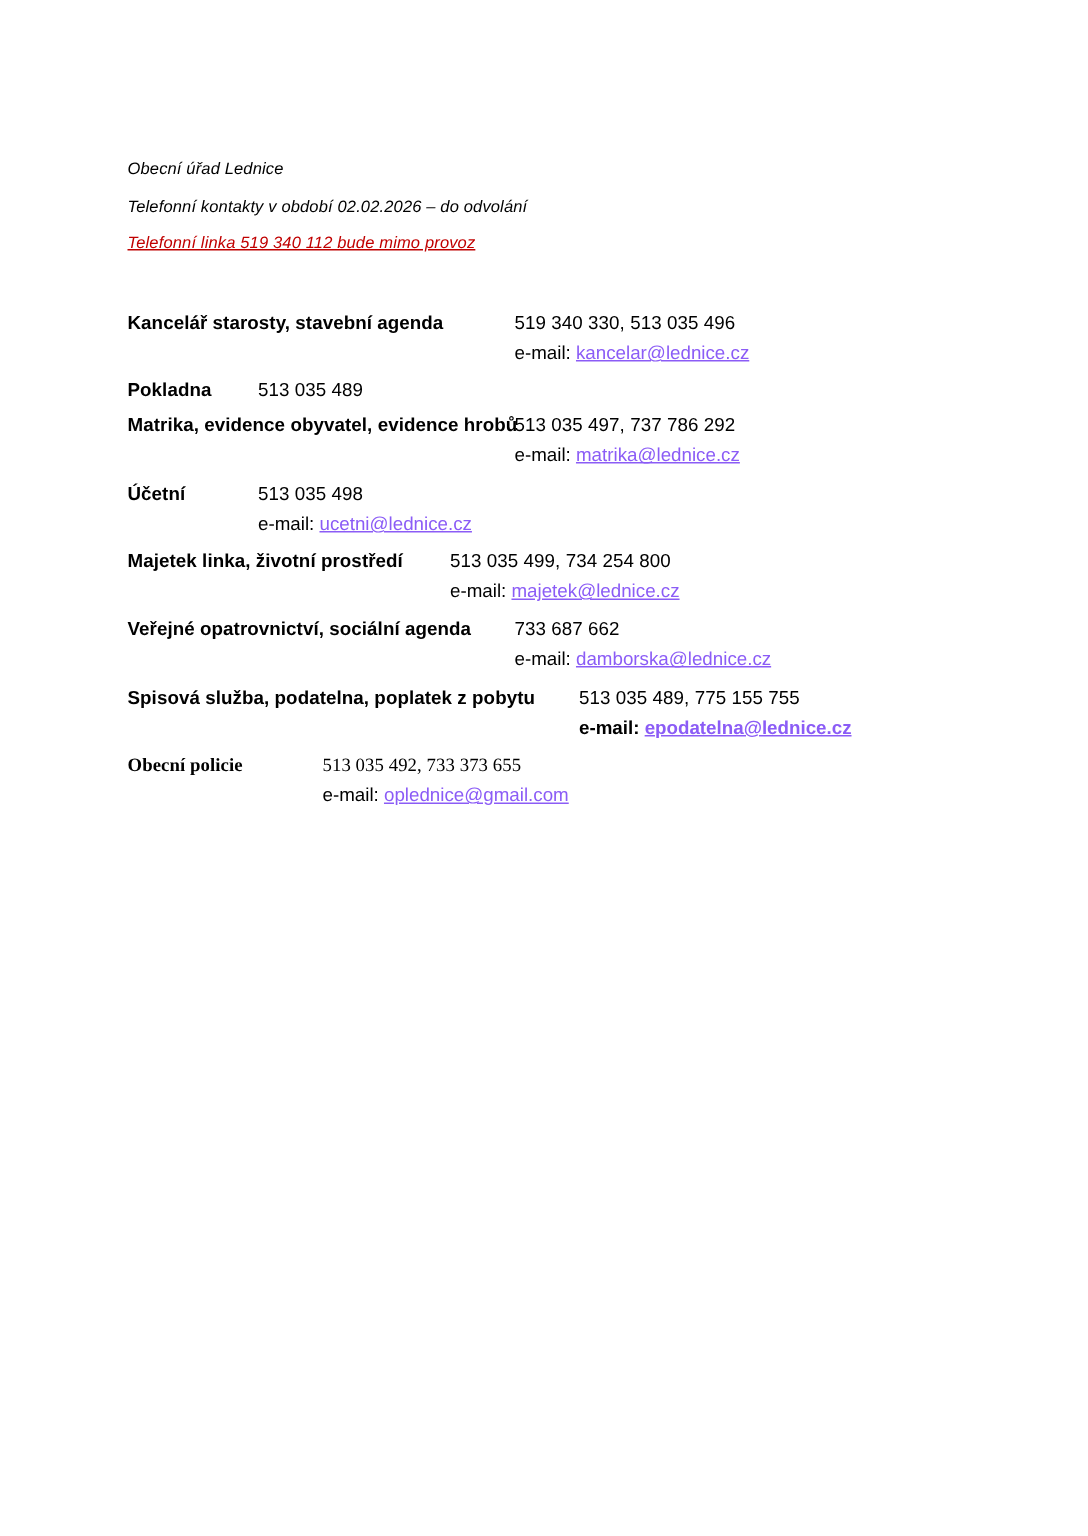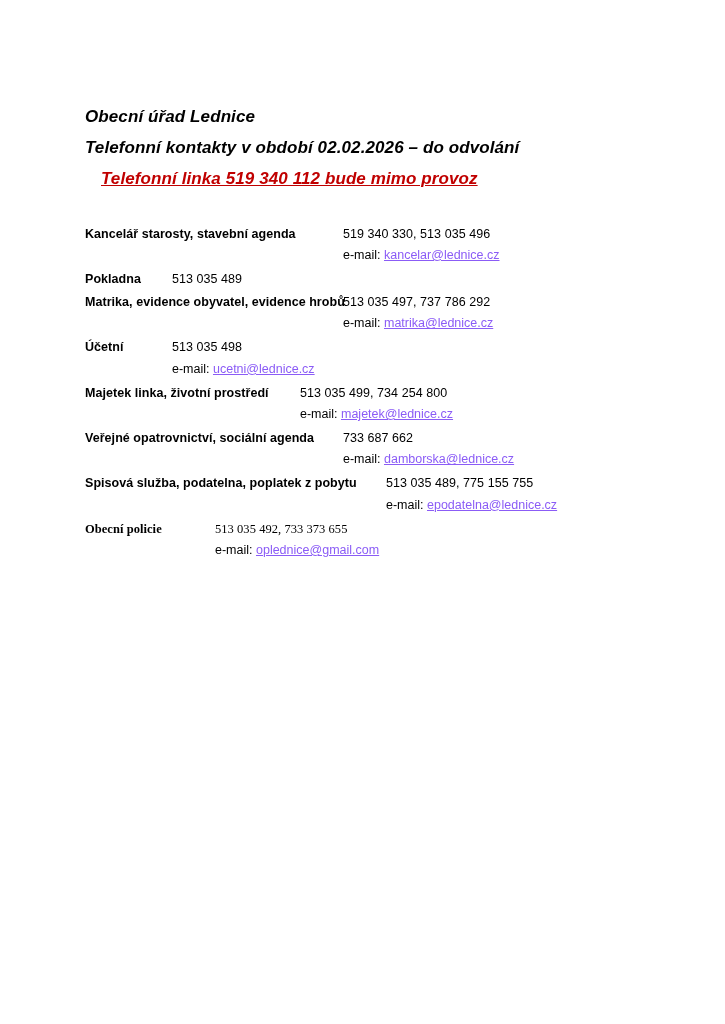--- a/index.html
+++ b/index.html
@@ -15,32 +15,31 @@
     overflow: hidden;
   }
   .page {
     position: relative;
     width: 725px;
     height: 1024px;
     box-sizing: border-box;
     padding: 108px 60px 0 85px;
   }
   .heading {
-    font-size: 17px;
-    font-weight: bold;
+    font-size: 11px;
+    font-weight: normal;
     font-style: italic;
     line-height: 1.05;
     margin: 0 0 13px 0;
     letter-spacing: 0.1px;
   }
   .heading.warning {
     color: #c00000;
     text-decoration: underline;
     margin-bottom: 0;
-    margin-left: 16px;
   }
   .spacer {
     height: 38px;
   }
   .entry {
     margin-bottom: 6px;
   }
   .line {
     display: flex;
     align-items: baseline;
@@ -121,21 +120,21 @@
           <span class="label">Veřejné opatrovnictví, sociální agenda</span>
           <span class="phones" style="margin-left: 0px; position: absolute; left: 258px;">733 687 662</span>
         </div>
         <div class="email-line" style="padding-left: 258px;"><span class="email-prefix">e-mail: </span><a class="email-link">damborska@lednice.cz</a></div>
       </div>
       <div class="entry">
         <div class="line" style="position: relative;">
           <span class="label">Spisová služba, podatelna, poplatek z pobytu</span>
           <span class="phones" style="margin-left: 0px; position: absolute; left: 301px;">513 035 489, 775 155 755</span>
         </div>
-        <div class="email-line" style="padding-left: 301px;"><span class="email-prefix">e-mail: </span><a class="email-link">epodatelna@lednice.cz</a></div>
+        <div class="email-line" style="padding-left: 301px; font-weight: bold;"><span class="email-prefix">e-mail: </span><a class="email-link">epodatelna@lednice.cz</a></div>
       </div>
       <div class="entry">
         <div class="line" style="position: relative; font-family: Liberation Serif, serif;">
           <span class="label">Obecní policie</span>
           <span class="phones" style="margin-left: 0px; position: absolute; left: 130px;">513 035 492, 733 373 655</span>
         </div>
         <div class="email-line" style="padding-left: 130px;"><span class="email-prefix">e-mail: </span><a class="email-link">oplednice@gmail.com</a></div>
       </div>
     </div>
 

